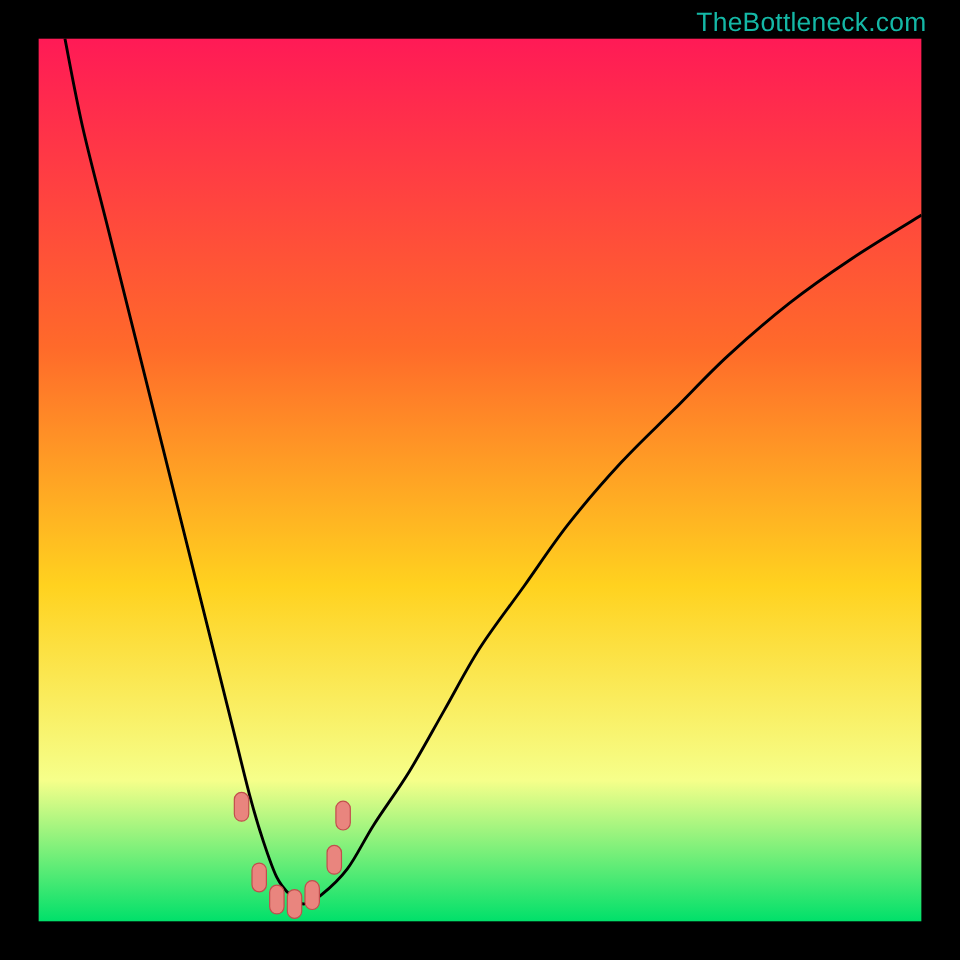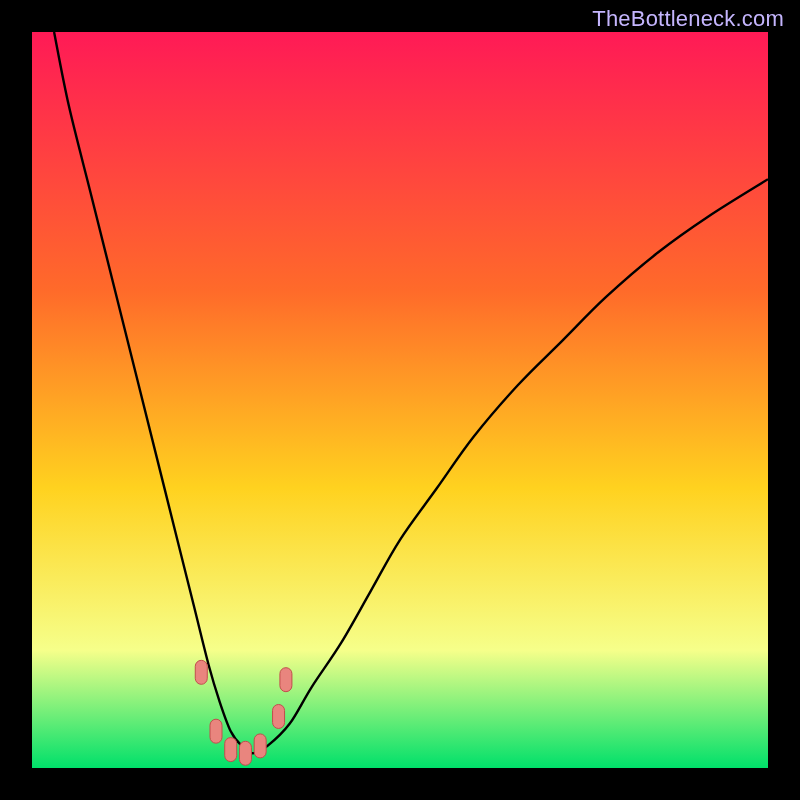--- a/index.html
+++ b/index.html
@@ -22,22 +22,22 @@
   .plot {
     position: absolute;
     left: 0;
     top: 0;
     width: 736px;
     height: 736px;
   }
   .watermark {
     position: absolute;
     top: 6px;
-    right: 16px;
-    color: #c4b5fd;
+    right: 28px;
+    color: #14b8a6;
     font-size: 22px;
     font-weight: 500;
     letter-spacing: 0.2px;
     user-select: none;
   }
   svg { display: block; }
 </style>
 </head>
 <body>
 

